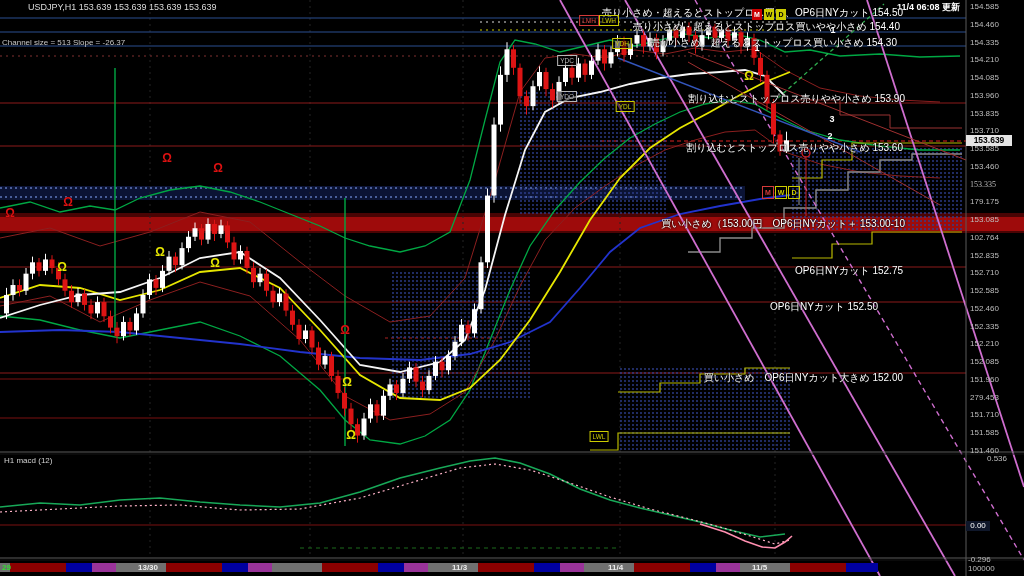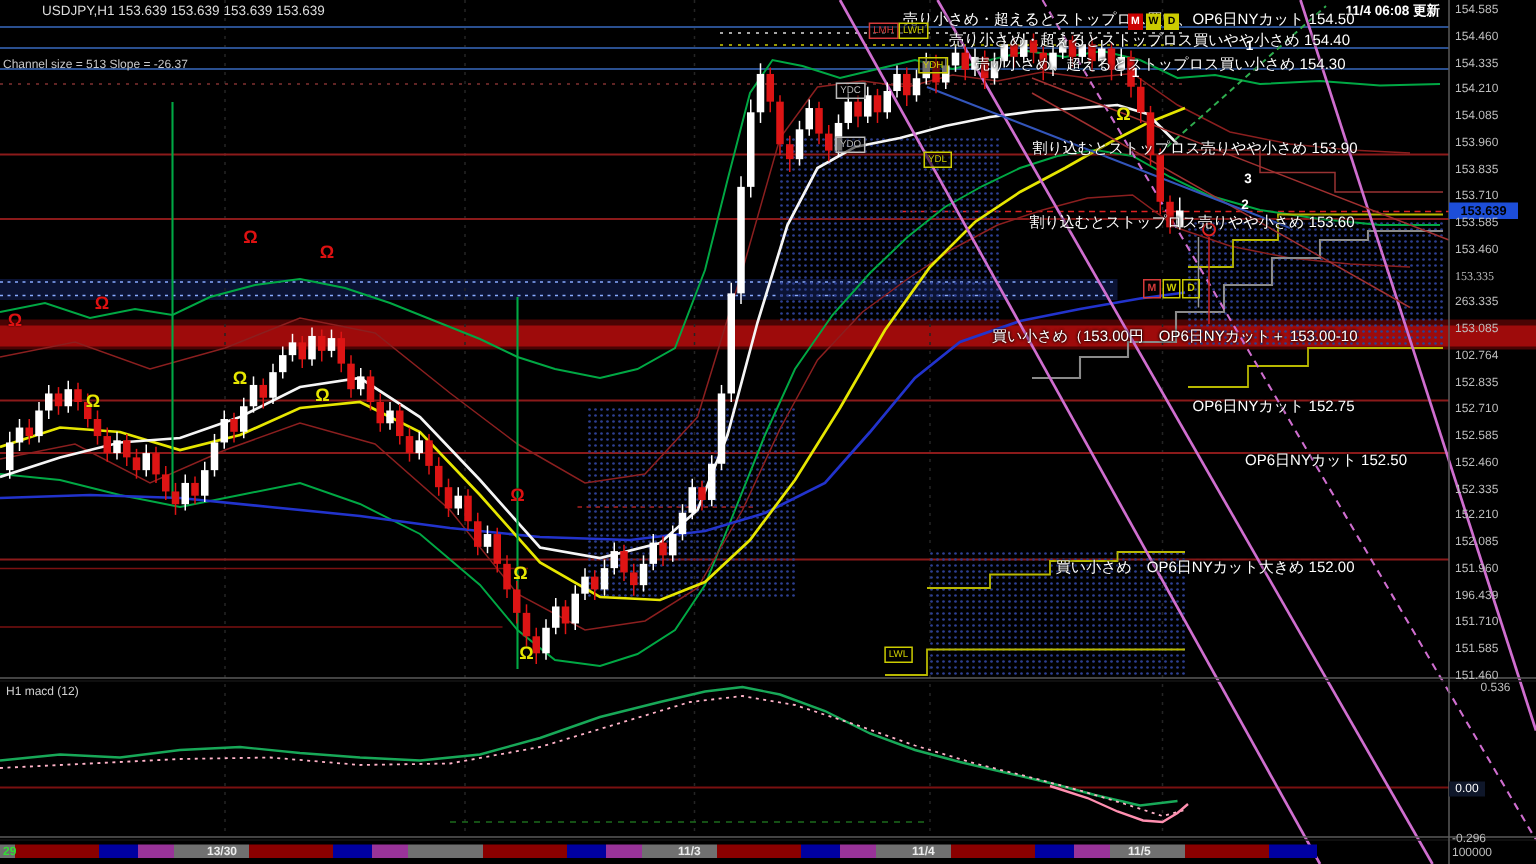--- a/index.html
+++ b/index.html
@@ -9,21 +9,21 @@
              letter-spacing:1px;z-index:1;font-weight:400;}
   #chart-svg{position:absolute;left:0;top:0;z-index:2;}
   #text-layer{position:absolute;left:0;top:0;width:1024px;height:576px;z-index:3;pointer-events:none;}
   #ohlc-header{position:absolute;left:28px;top:2px;font-size:9px;color:#dcdcdc;}
   #channel-info{position:absolute;left:2px;top:38px;font-size:8px;color:#c8c8c8;}
   #update-stamp{position:absolute;right:64px;top:1px;font-size:9px;font-weight:bold;color:#ffffff;white-space:nowrap;}
   .anno{position:absolute;transform:translate(-100%,-50%);white-space:nowrap;color:#ffffff;
         font-size:10px;text-shadow:0 0 2px #000,0 0 2px #000;}
   .plabel{position:absolute;left:970px;transform:translateY(-50%);font-size:8px;color:#bdbdbd;white-space:nowrap;}
   .slabel{position:absolute;left:968px;transform:translateY(-50%);font-size:8px;color:#bdbdbd;white-space:nowrap;}
-  #cur-price{position:absolute;left:966px;top:135px;width:46px;height:11px;background:#1d4ed8;color:#000;
+  #cur-price{position:absolute;left:966px;top:135px;width:46px;height:11px;background:#e5e5e5;color:#000;
              font-size:8.5px;font-weight:bold;text-align:center;line-height:11px;}
   #zero-box{position:absolute;left:966px;top:521px;width:24px;height:10px;background:#0f172a;color:#fff;
             font-size:8px;text-align:center;line-height:10px;}
   .lvbox{position:absolute;transform:translate(-50%,0);font-size:6.5px;line-height:9px;padding:0 2px;
          background:rgba(0,0,0,.55);white-space:nowrap;}
   .mwd{position:absolute;width:10px;height:11px;font-size:7px;font-weight:bold;text-align:center;line-height:11px;}
   .wave{position:absolute;color:#fff;font-size:9px;font-weight:bold;transform:translate(-50%,-50%);}
   .omega{position:absolute;font-size:12px;font-weight:bold;transform:translate(-50%,-50%);text-shadow:0 0 1px #000;}
   .tlabel{position:absolute;top:563px;font-size:8px;font-weight:bold;color:#ececec;white-space:nowrap;}
   #macd-label{position:absolute;left:4px;top:456px;font-size:8px;color:#d0d0d0;}
@@ -394,47 +394,47 @@
     <div id="cur-price">153.639</div>
     <div id="zero-box">0.00</div>
     <div id="anno-layer">
         <div class="anno" style="left: 903px; top: 13px;">売り小さめ・超えるとストップロス買い、OP6日NYカット 154.50</div>
         <div class="anno" style="left: 900px; top: 27px;">売り小さめ・超えるとストップロス買いやや小さめ 154.40</div>
         <div class="anno" style="left: 897px; top: 43px;">売り小さめ、超えるとストップロス買い小さめ 154.30</div>
         <div class="anno" style="left: 905px; top: 99px;">割り込むとストップロス売りやや小さめ 153.90</div>
         <div class="anno" style="left: 903px; top: 148px;">割り込むとストップロス売りやや小さめ 153.60</div>
         <div class="anno" style="left: 905px; top: 224px;">買い小さめ（153.00円　OP6日NYカット＋ 153.00-10</div>
         <div class="anno" style="left: 903px; top: 271px;">OP6日NYカット 152.75</div>
-        <div class="anno" style="left: 938px; top: 307px;">OP6日NYカット 152.50</div>
+        <div class="anno" style="left: 878px; top: 307px;">OP6日NYカット 152.50</div>
         <div class="anno" style="left: 903px; top: 378px;">買い小さめ　OP6日NYカット大きめ 152.00</div>
       </div>
     <div id="axis-layer">
         <div class="plabel" style="top: 6px;">154.585</div>
         <div class="plabel" style="top: 23.75px;">154.460</div>
         <div class="plabel" style="top: 41.5px;">154.335</div>
         <div class="plabel" style="top: 59.25px;">154.210</div>
         <div class="plabel" style="top: 77px;">154.085</div>
         <div class="plabel" style="top: 94.75px;">153.960</div>
         <div class="plabel" style="top: 112.5px;">153.835</div>
         <div class="plabel" style="top: 130.25px;">153.710</div>
         <div class="plabel" style="top: 148px;">153.585</div>
         <div class="plabel" style="top: 165.75px;">153.460</div>
         <div class="plabel" style="top: 184px; font-family: Liberation Serif, serif;">153.335</div>
-        <div class="plabel" style="top: 201.25px;">263.335</div>
+        <div class="plabel" style="top: 201.25px;">179.175</div>
         <div class="plabel" style="top: 219px;">153.085</div>
         <div class="plabel" style="top: 236.75px;">102.764</div>
         <div class="plabel" style="top: 254.5px;">152.835</div>
         <div class="plabel" style="top: 272.25px;">152.710</div>
         <div class="plabel" style="top: 290px;">152.585</div>
         <div class="plabel" style="top: 307.75px;">152.460</div>
         <div class="plabel" style="top: 325.5px;">152.335</div>
         <div class="plabel" style="top: 343.25px;">152.210</div>
         <div class="plabel" style="top: 361px;">152.085</div>
         <div class="plabel" style="top: 378.75px;">151.960</div>
-        <div class="plabel" style="top: 396.5px;">196.439</div>
+        <div class="plabel" style="top: 396.5px;">279.453</div>
         <div class="plabel" style="top: 414.25px;">151.710</div>
         <div class="plabel" style="top: 432px;">151.585</div>
         <div class="plabel" style="top: 449.75px;">151.460</div>
         <div class="slabel" style="top: 458px; margin-left: 19px;">0.536</div>
         <div class="slabel" style="top: 559px;">-0.296</div>
         <div class="slabel" style="top: 568px;">100000</div>
       </div>
     <div id="tlabel-layer">
         <div class="tlabel" style="left: 2px; color: rgb(51, 221, 51);">29</div>
         <div class="tlabel" style="left: 138px; color: rgb(236, 236, 236);">13/30</div>

